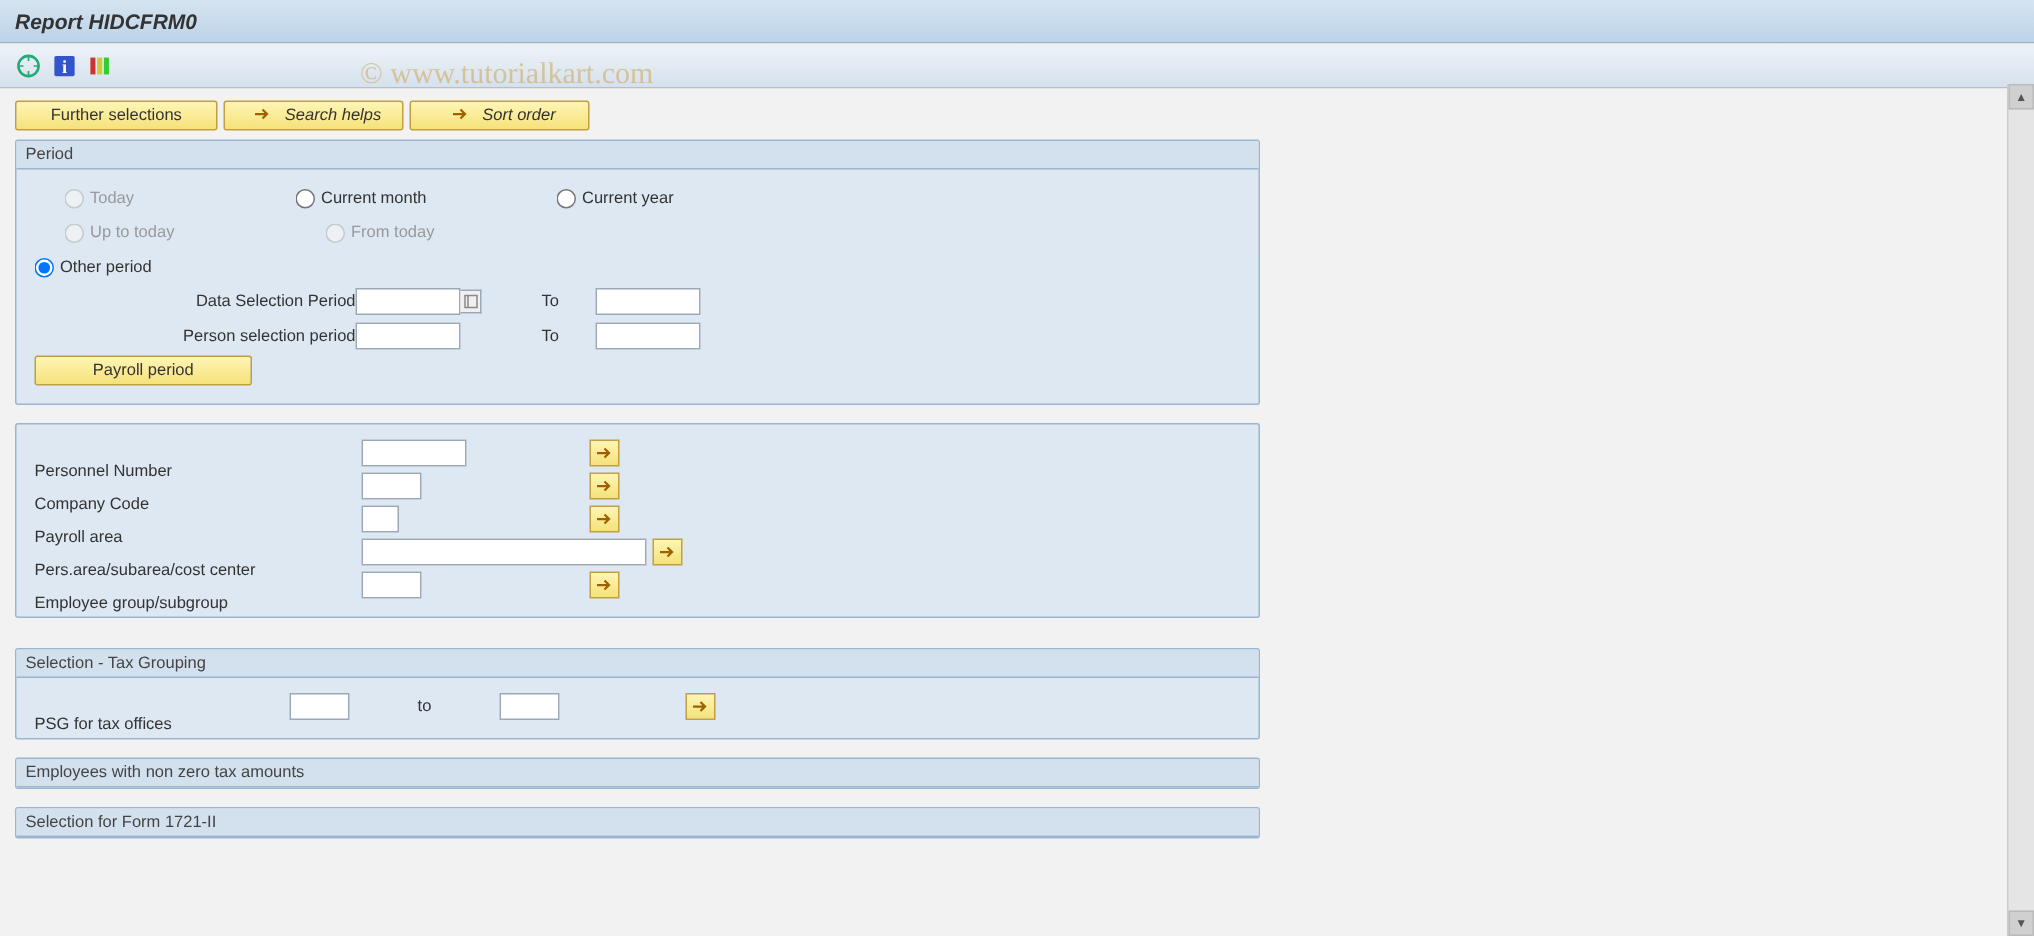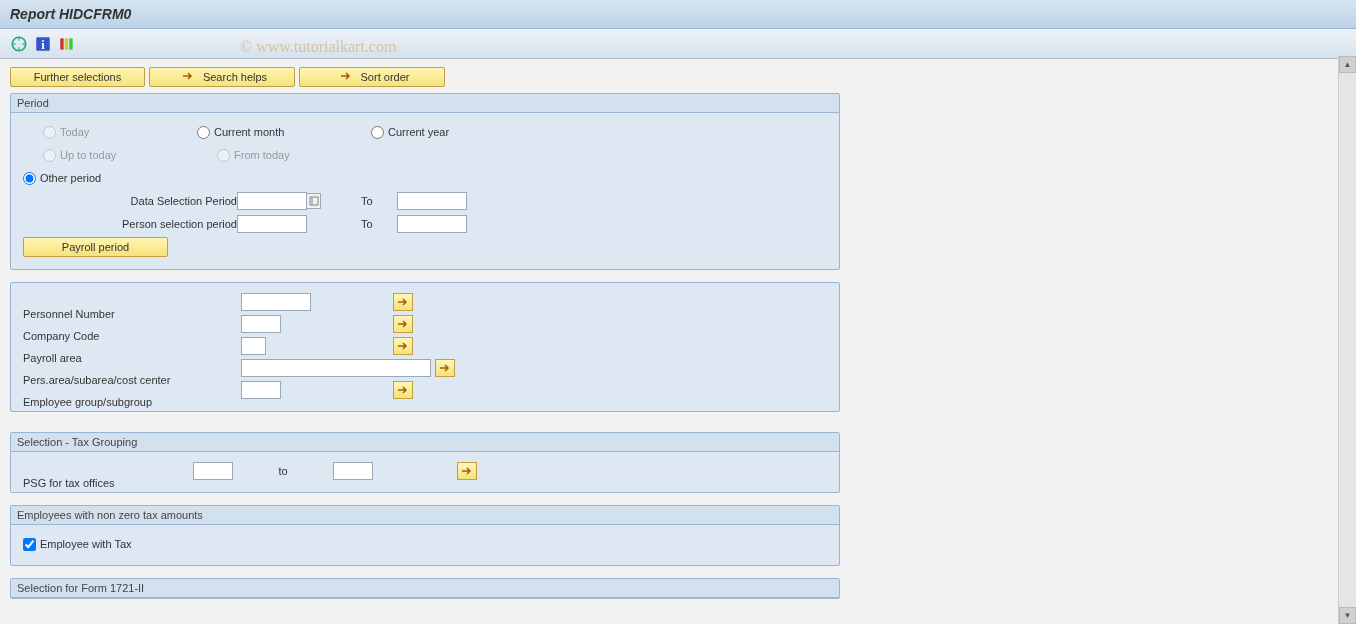--- a/index.html
+++ b/index.html
@@ -33,21 +33,21 @@
   }
   .toolbar .tb-icon {
     width: 18px; height: 18px;
     display: inline-flex; justify-content: center; align-items: center;
     cursor: pointer;
   }
   .watermark {
     position: absolute;
     top: 38px; left: 240px;
     color: rgba(200,150,50,0.45);
-    font-size: 16px;
+    font-size: 20px;
     pointer-events: none;
     font-family: "Times New Roman", serif;
   }
   .content {
     padding: 8px 10px;
     background: #f2f2f2;
     position: relative;
     height: calc(100% - 56px);
     overflow-y: auto;
   }
@@ -58,21 +58,21 @@
     border-radius: 2px;
     height: 20px;
     font-size: 11px;
     display: inline-flex;
     align-items: center;
     justify-content: center;
     cursor: pointer;
     color: #333;
   }
   .yellow-btn.wide { width: 135px; text-align: right; }
-  .yellow-btn.med { width: 146px; }
+  .yellow-btn.med { width: 120px; font-style: italic; }
   .yellow-btn .arrow-icon {
     width: 14px; margin-right: 8px; margin-left: 4px;
     color: #8a5a00;
   }
   .groupbox {
     background: #dde8f2;
     border: 1px solid #9ab5cf;
     border-radius: 2px;
     margin-bottom: 12px;
     width: 830px;
@@ -322,26 +322,20 @@
             <svg viewBox="0 0 12 10">
               <path d="M1 5h8M6 2l3 3-3 3" stroke="#a06000" stroke-width="1.5" fill="none"></path>
             </svg>
           </span>
       </div>
     </div>
   </div>
 
   <div class="groupbox">
     <div class="legend">Employees with non zero tax amounts</div>
-    <div class="inner">
-      <div class="sel-row">
-        <input type="checkbox" class="chk" checked="" style="">
-        <span>Employee with Tax</span>
-      </div>
-    </div>
   </div>
 
   <div class="groupbox" style="margin-bottom:0;">
     <div class="legend">Selection for Form 1721-II</div>
   </div>
 
 </div>
 
 <div class="vscroll">
   <div class="thumb-up">▲</div>

